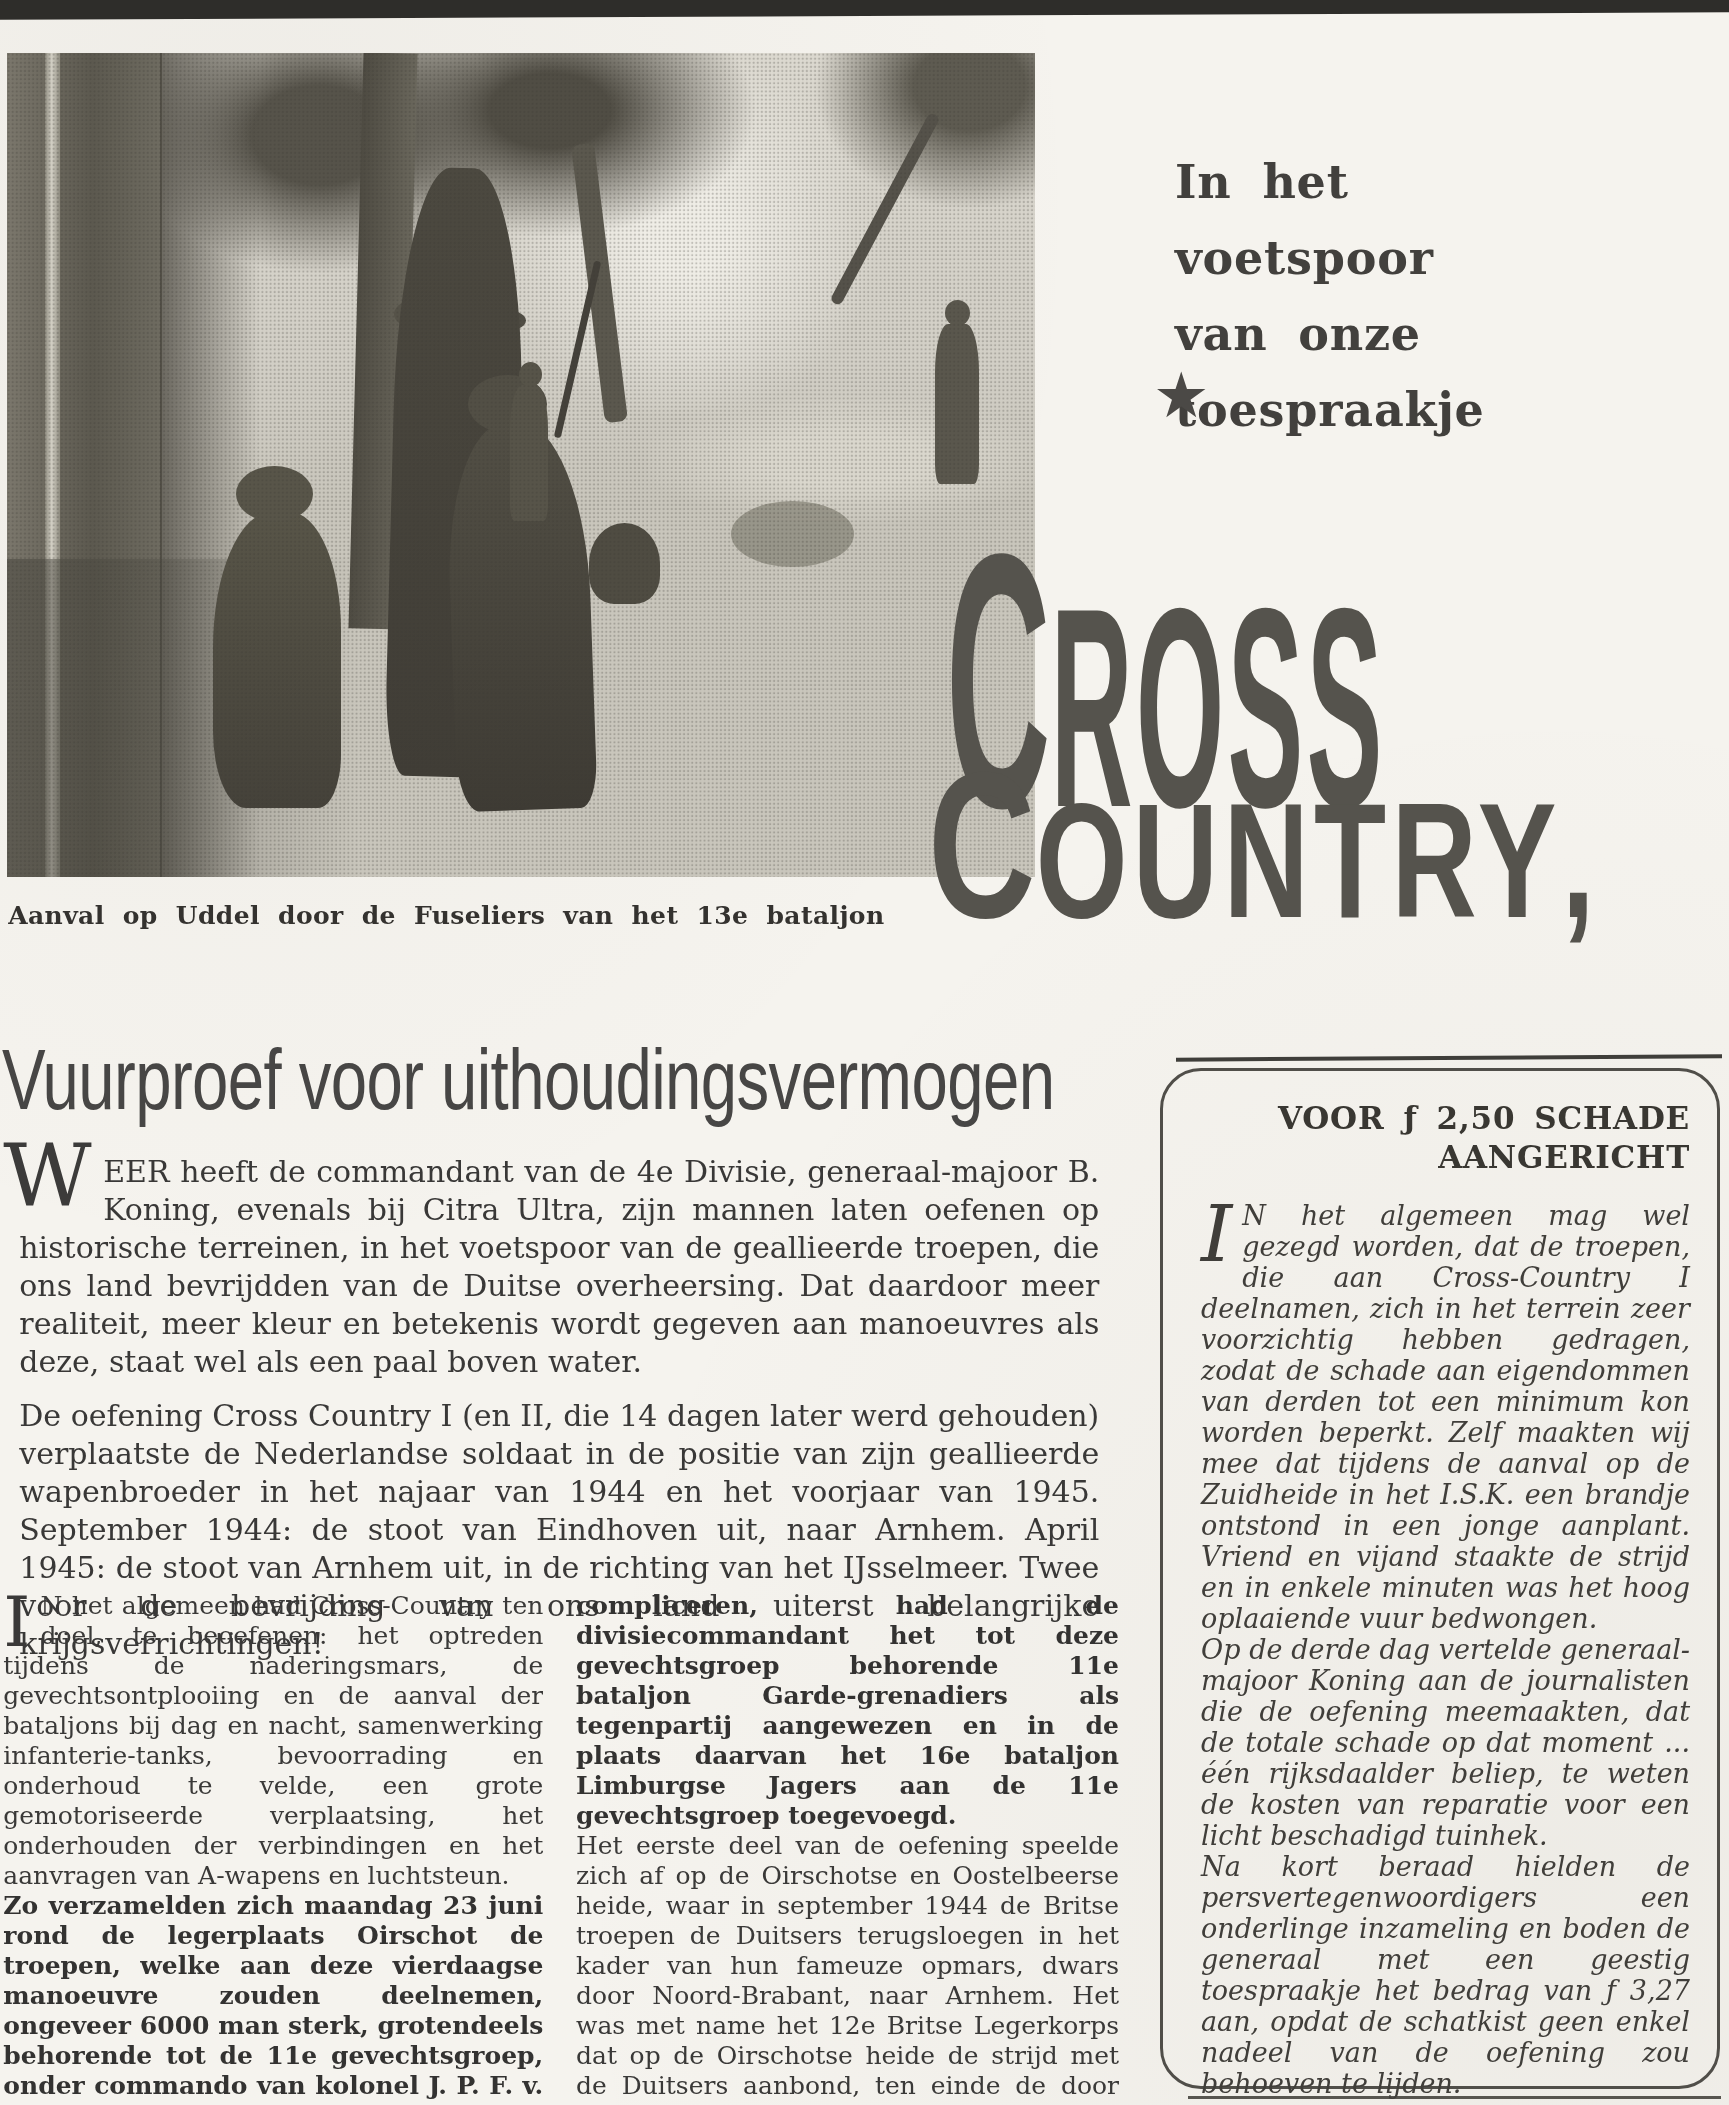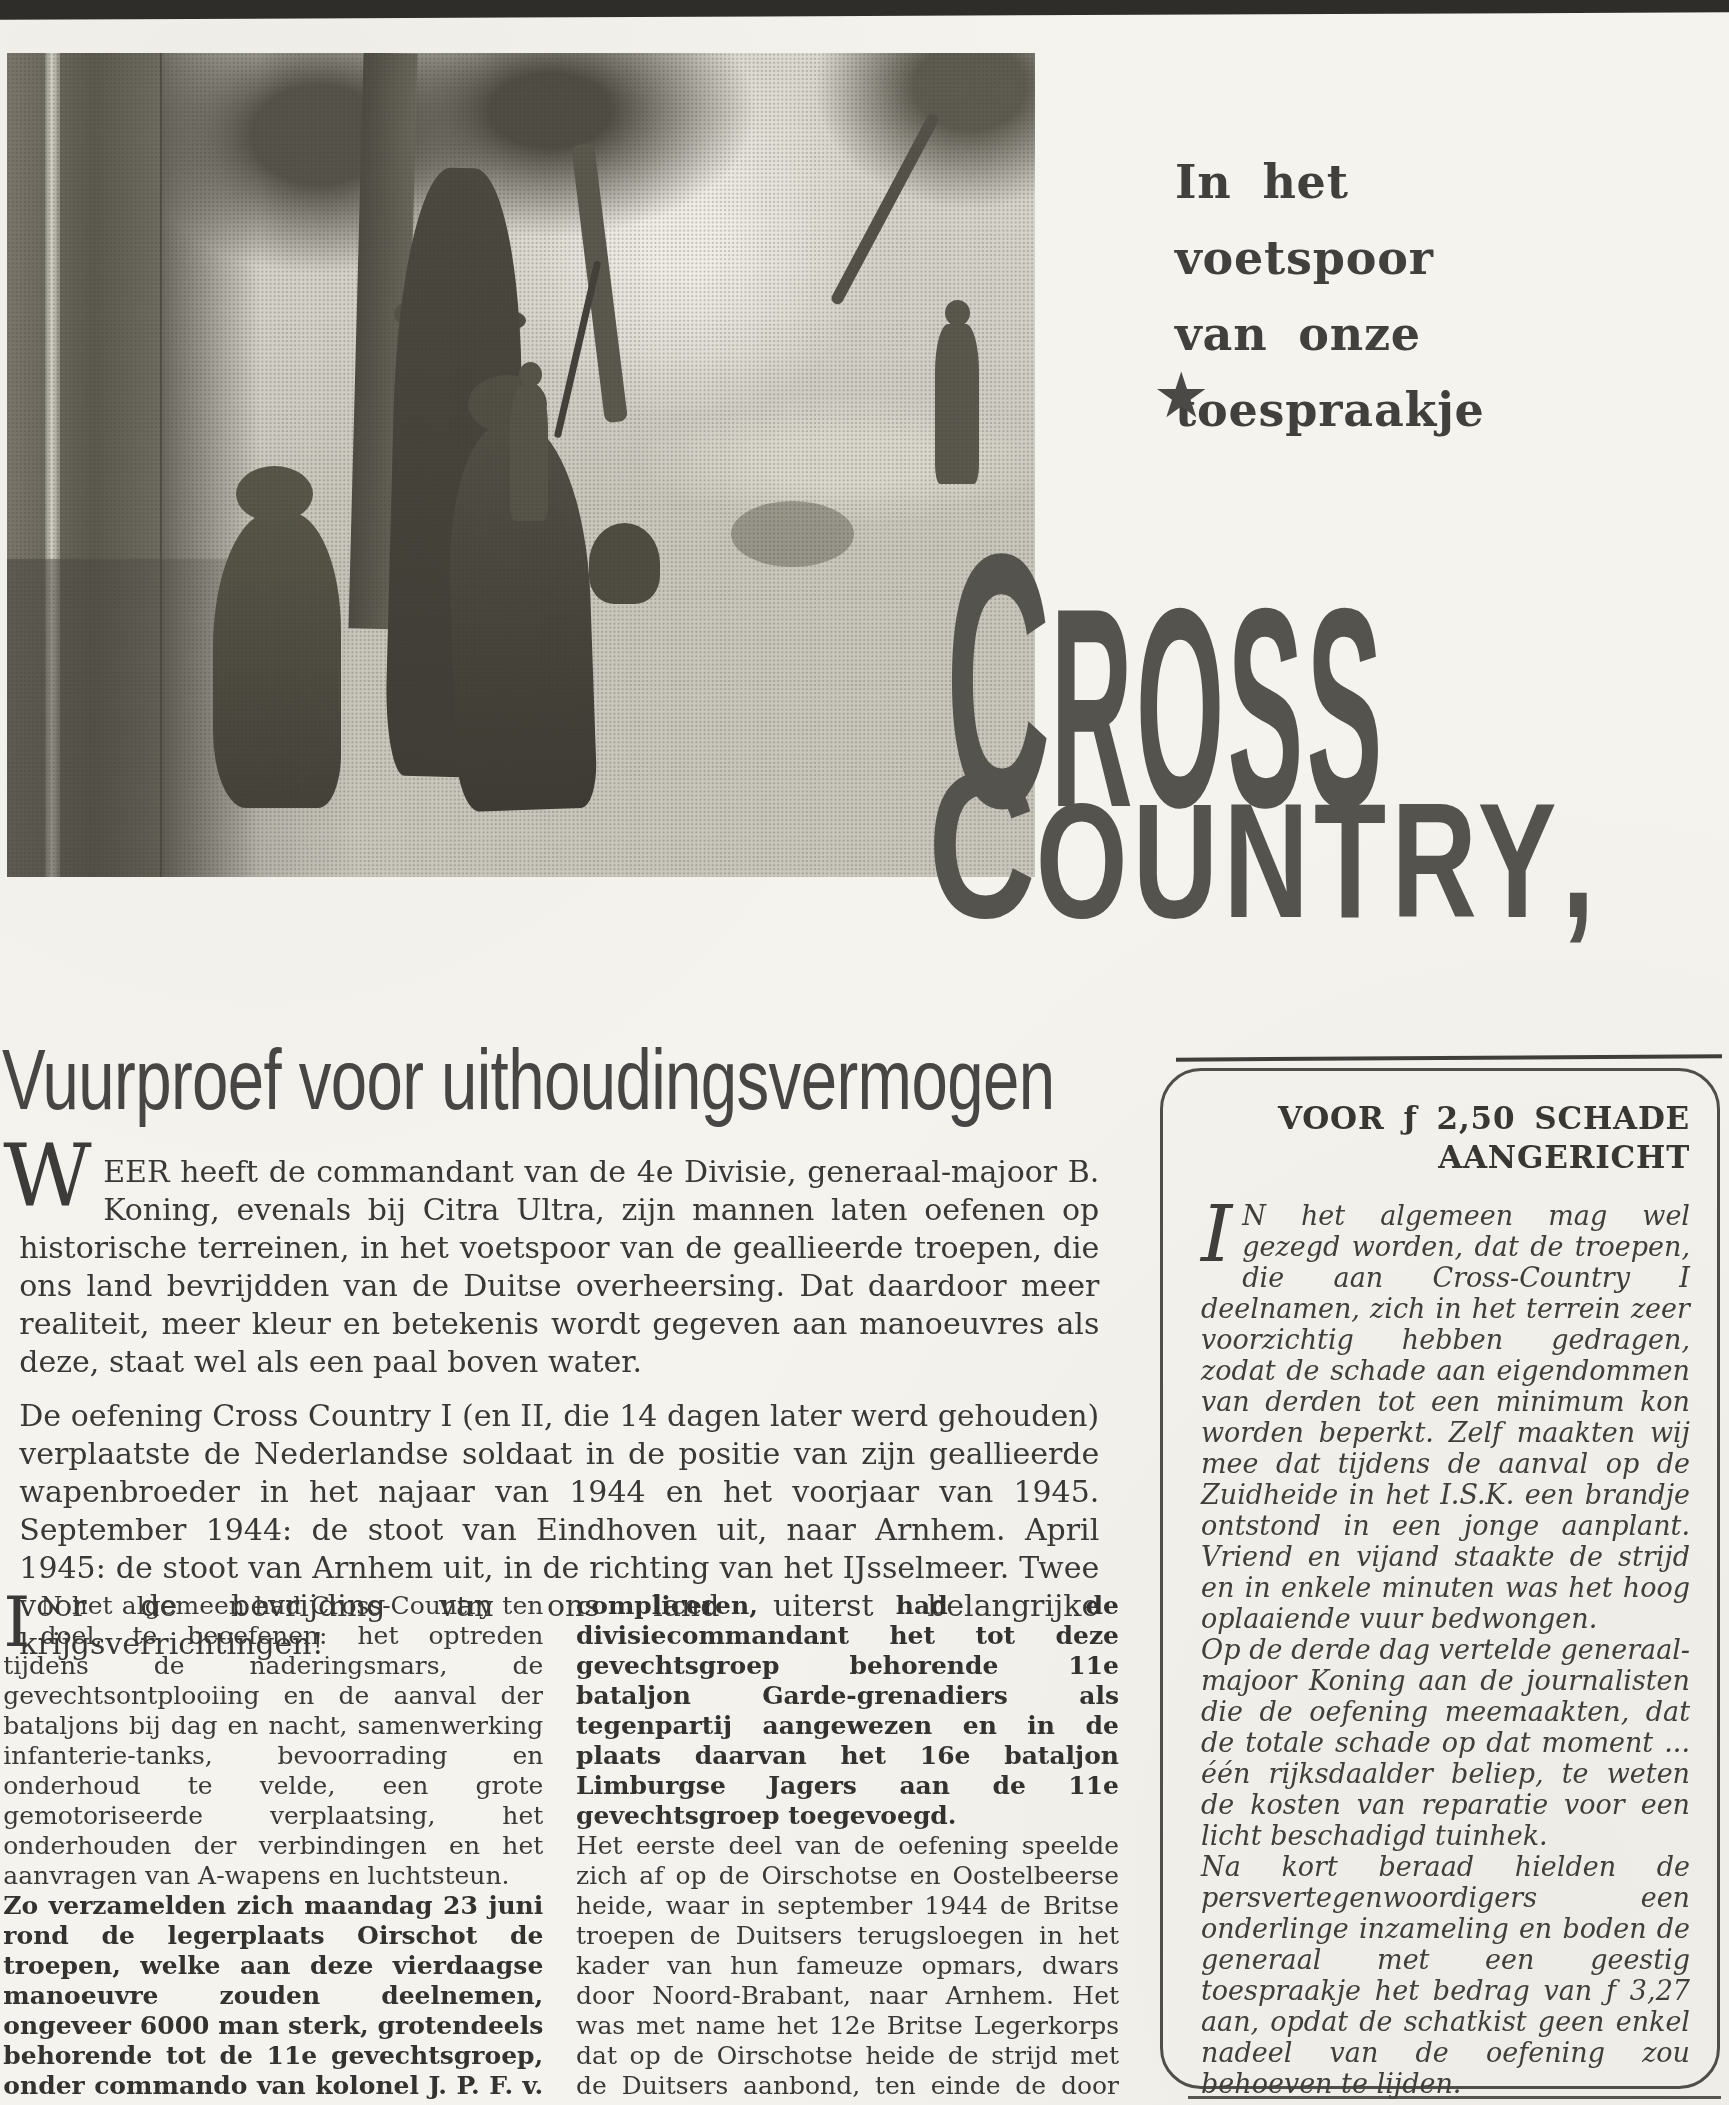--- a/index.html
+++ b/index.html
@@ -131,20 +131,21 @@
     <div class="sol s1-body"></div>
     <div class="sol s1-helmet"></div>
     <div class="sol s3-body"></div>
     <div class="sol s3-head"></div>
     <div class="sol s4-kneel"></div>
     <div class="sol s5-body"></div>
     <div class="sol s5-head"></div>
     <div class="halftone"></div>
   </div>
 
+  <div class="caption">Aanval op Uddel door de Fuseliers van het 13e bataljon</div>
 
   <div class="kicker">
     <div>In het</div>
     <div>voetspoor</div>
     <div>van onze toespraakje</div>
   </div>
   <div class="star">★</div>
 
   <div class="title-line title-1">
     <span class="init">C</span>

